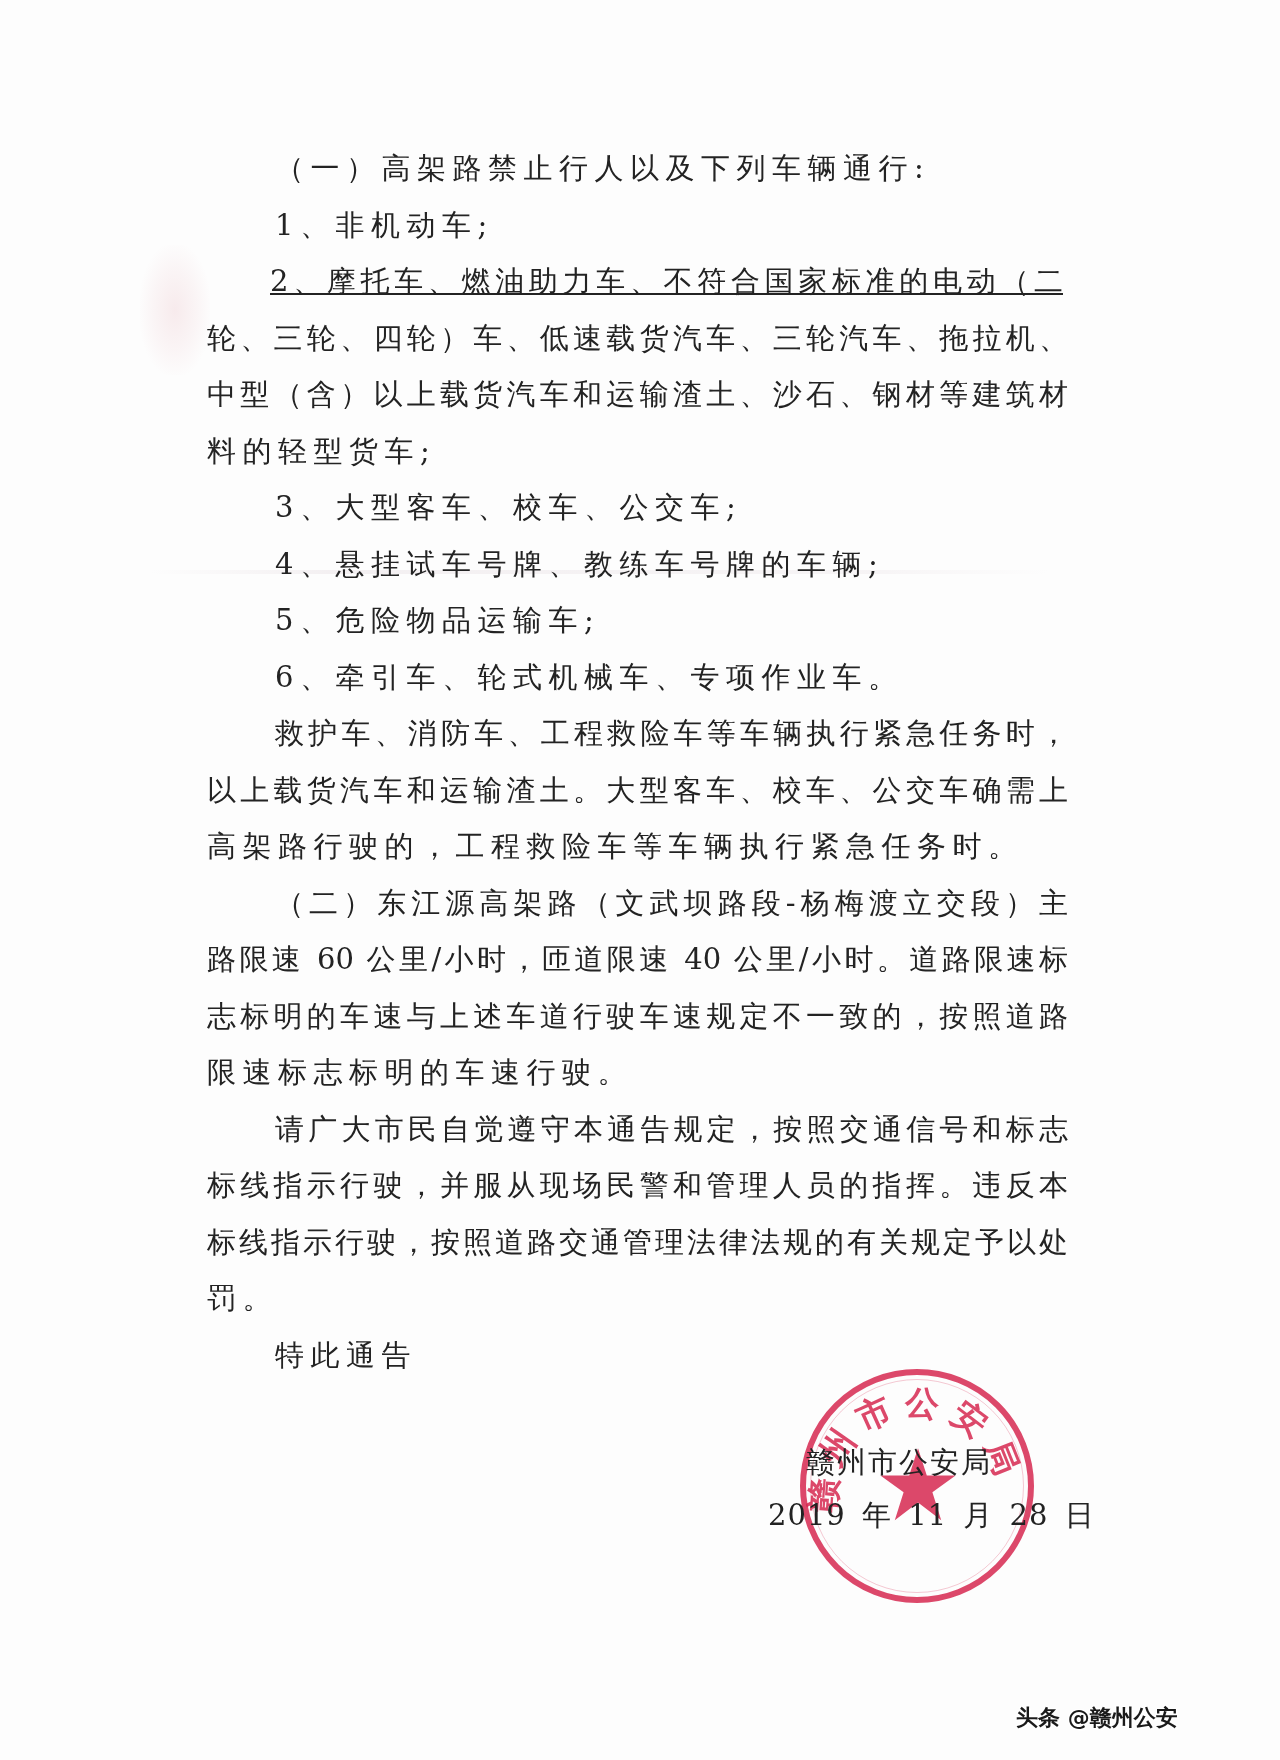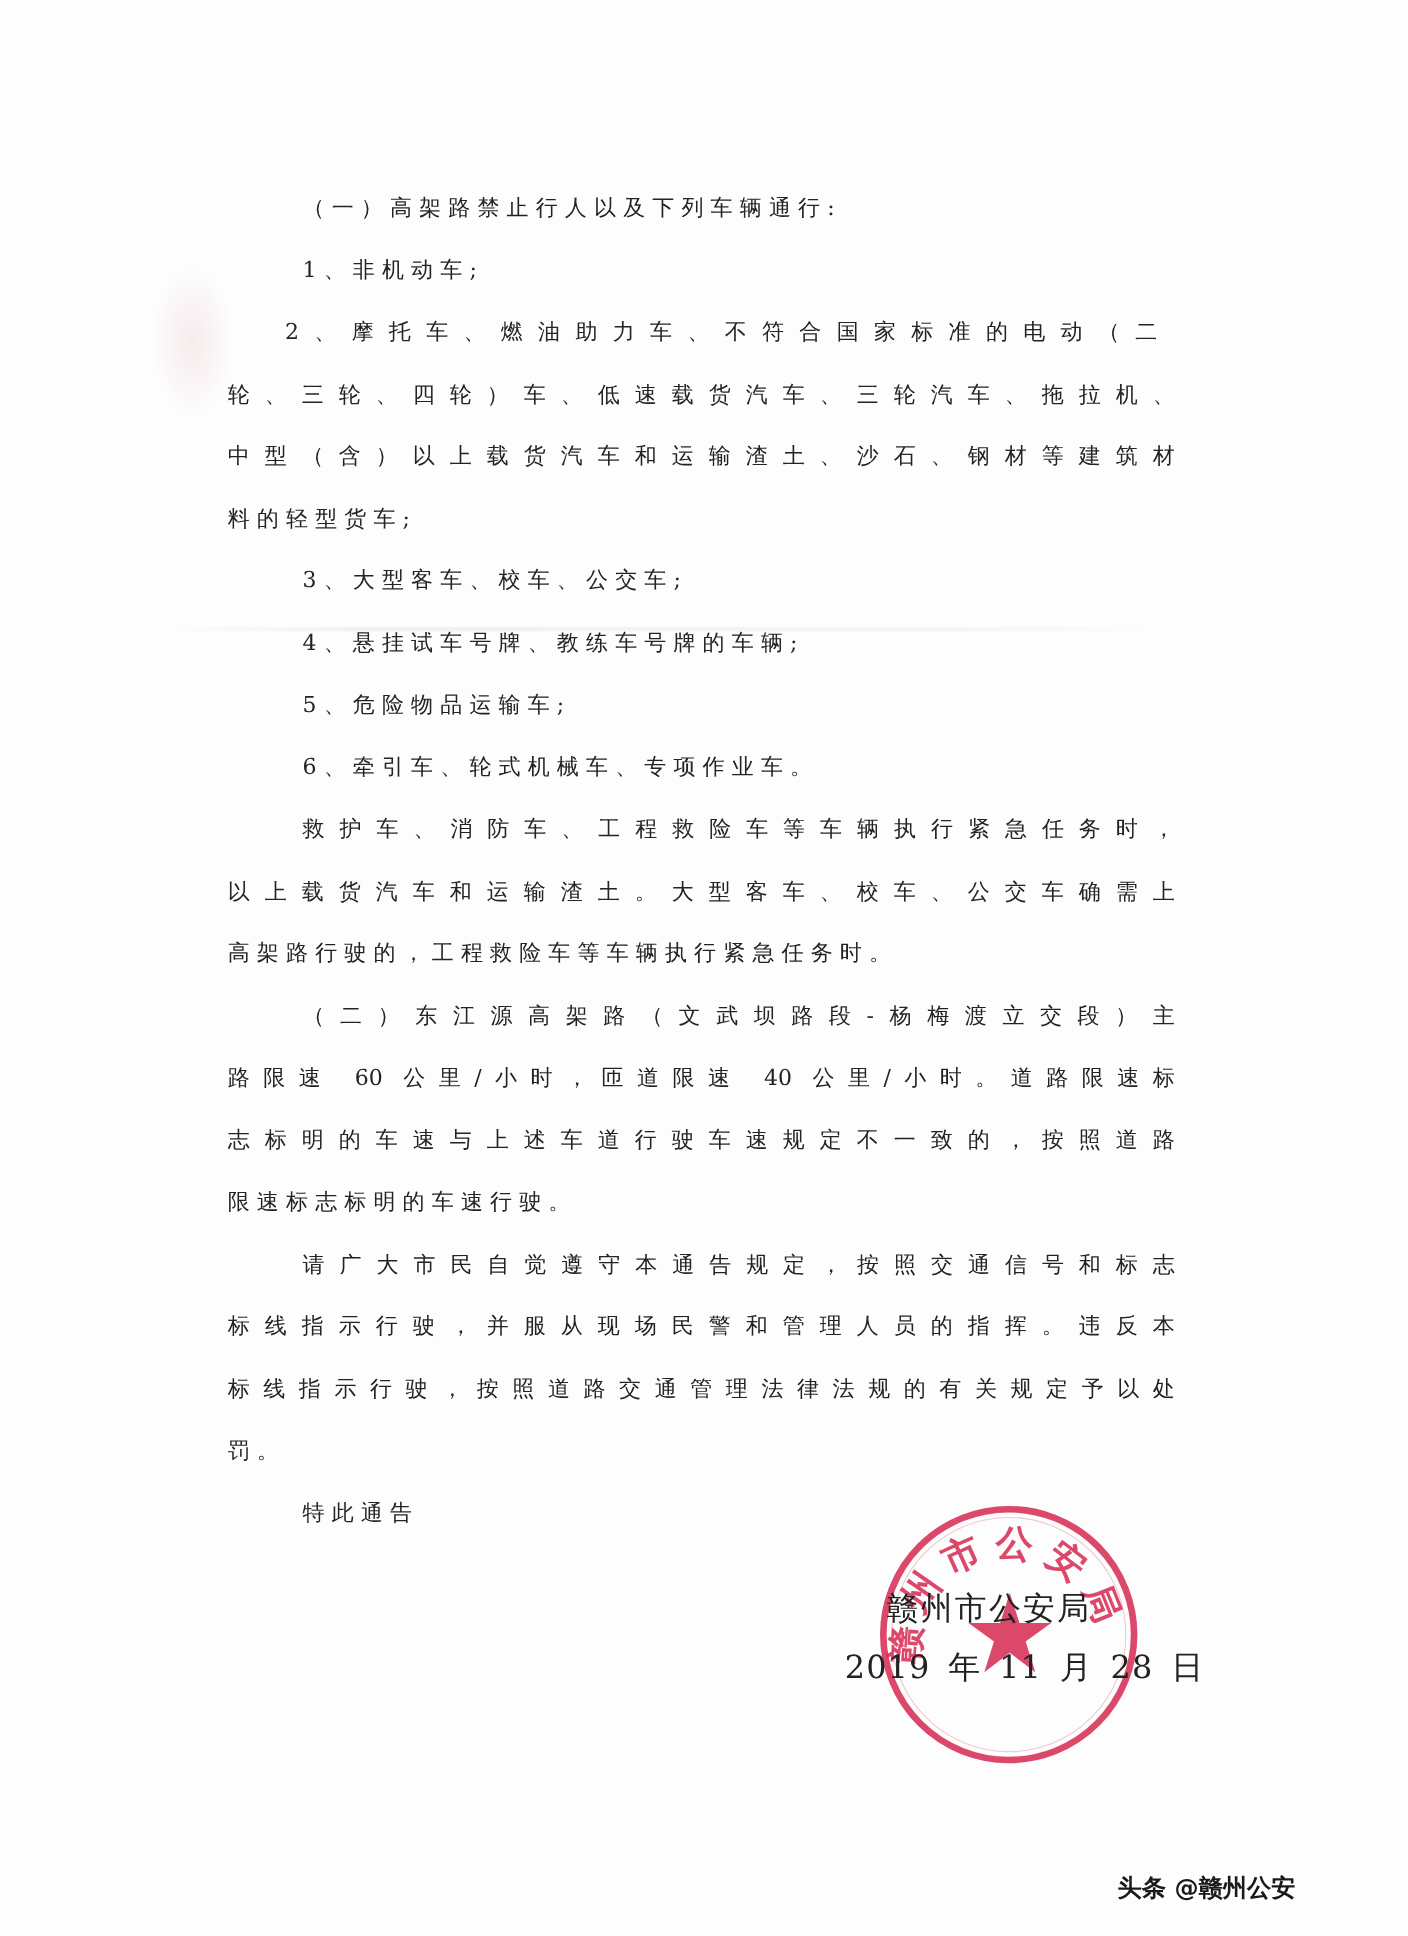--- a/index.html
+++ b/index.html
@@ -5,23 +5,22 @@
   html, body { margin: 0; padding: 0; }
   body {
     width: 1280px; height: 1760px; position: relative; overflow: hidden;
     background: #fdfdfd;
     font-family: "DejaVu Serif", "Liberation Serif", serif;
     color: #232323;
   }
   .page { position: absolute; left: 0; top: 0; width: 1280px; height: 1760px; }
   .line {
     position: absolute; height: 40px; line-height: 40px;
-    font-size: 20px; white-space: nowrap;
+    font-size: 29px; white-space: nowrap;
     letter-spacing: 0;
-    margin-top: 20px;
   }
   .line.full { text-align: justify; text-align-last: justify; }
   .line.part { text-align: left; letter-spacing: 6.5px; }
   .speck {
     position: absolute; left: 140px; top: 245px; width: 70px; height: 130px;
     background: radial-gradient(ellipse at center, rgba(220,150,160,0.18) 0%, rgba(220,150,160,0.08) 45%, rgba(255,255,255,0) 75%);
     border-radius: 40%;
   }
   .speck2 {
     position: absolute; left: 150px; top: 570px; width: 900px; height: 4px;
@@ -61,21 +60,21 @@
 </head>
 <body>
 
 <div class="page">
   <div class="speck"></div>
   <div class="speck2"></div>
 
   <div id="lines">
     <div class="line part" style="top: 148px; left: 275px;">（一）高架路禁止行人以及下列车辆通行:</div>
     <div class="line part" style="top: 204.5px; left: 275px;">1、非机动车;</div>
-    <div class="line full" style="top: 261px; left: 259px; width: 793px;">2、摩托车、燃油助力车、不符合国家标准的电动（二</div>
+    <div class="line full" style="top: 261px; left: 270px; width: 793px; text-decoration: underline;">2、摩托车、燃油助力车、不符合国家标准的电动（二</div>
     <div class="line full" style="top: 317.5px; left: 207px; width: 861px;">轮、三轮、四轮）车、低速载货汽车、三轮汽车、拖拉机、</div>
     <div class="line full" style="top: 374px; left: 207px; width: 861px;">中型（含）以上载货汽车和运输渣土、沙石、钢材等建筑材</div>
     <div class="line part" style="top: 430.5px; left: 207px;">料的轻型货车;</div>
     <div class="line part" style="top: 487px; left: 275px;">3、大型客车、校车、公交车;</div>
     <div class="line part" style="top: 543.5px; left: 275px;">4、悬挂试车号牌、教练车号牌的车辆;</div>
     <div class="line part" style="top: 600px; left: 275px;">5、危险物品运输车;</div>
     <div class="line part" style="top: 656.5px; left: 275px; text-align: center;">6、牵引车、轮式机械车、专项作业车。</div>
     <div class="line full" style="top: 713px; left: 275px; width: 793px;">救护车、消防车、工程救险车等车辆执行紧急任务时，</div>
     <div class="line full" style="top: 769.5px; left: 207px; width: 861px;">以上载货汽车和运输渣土。大型客车、校车、公交车确需上</div>
     <div class="line part" style="top: 826px; left: 207px;">高架路行驶的，工程救险车等车辆执行紧急任务时。</div>

